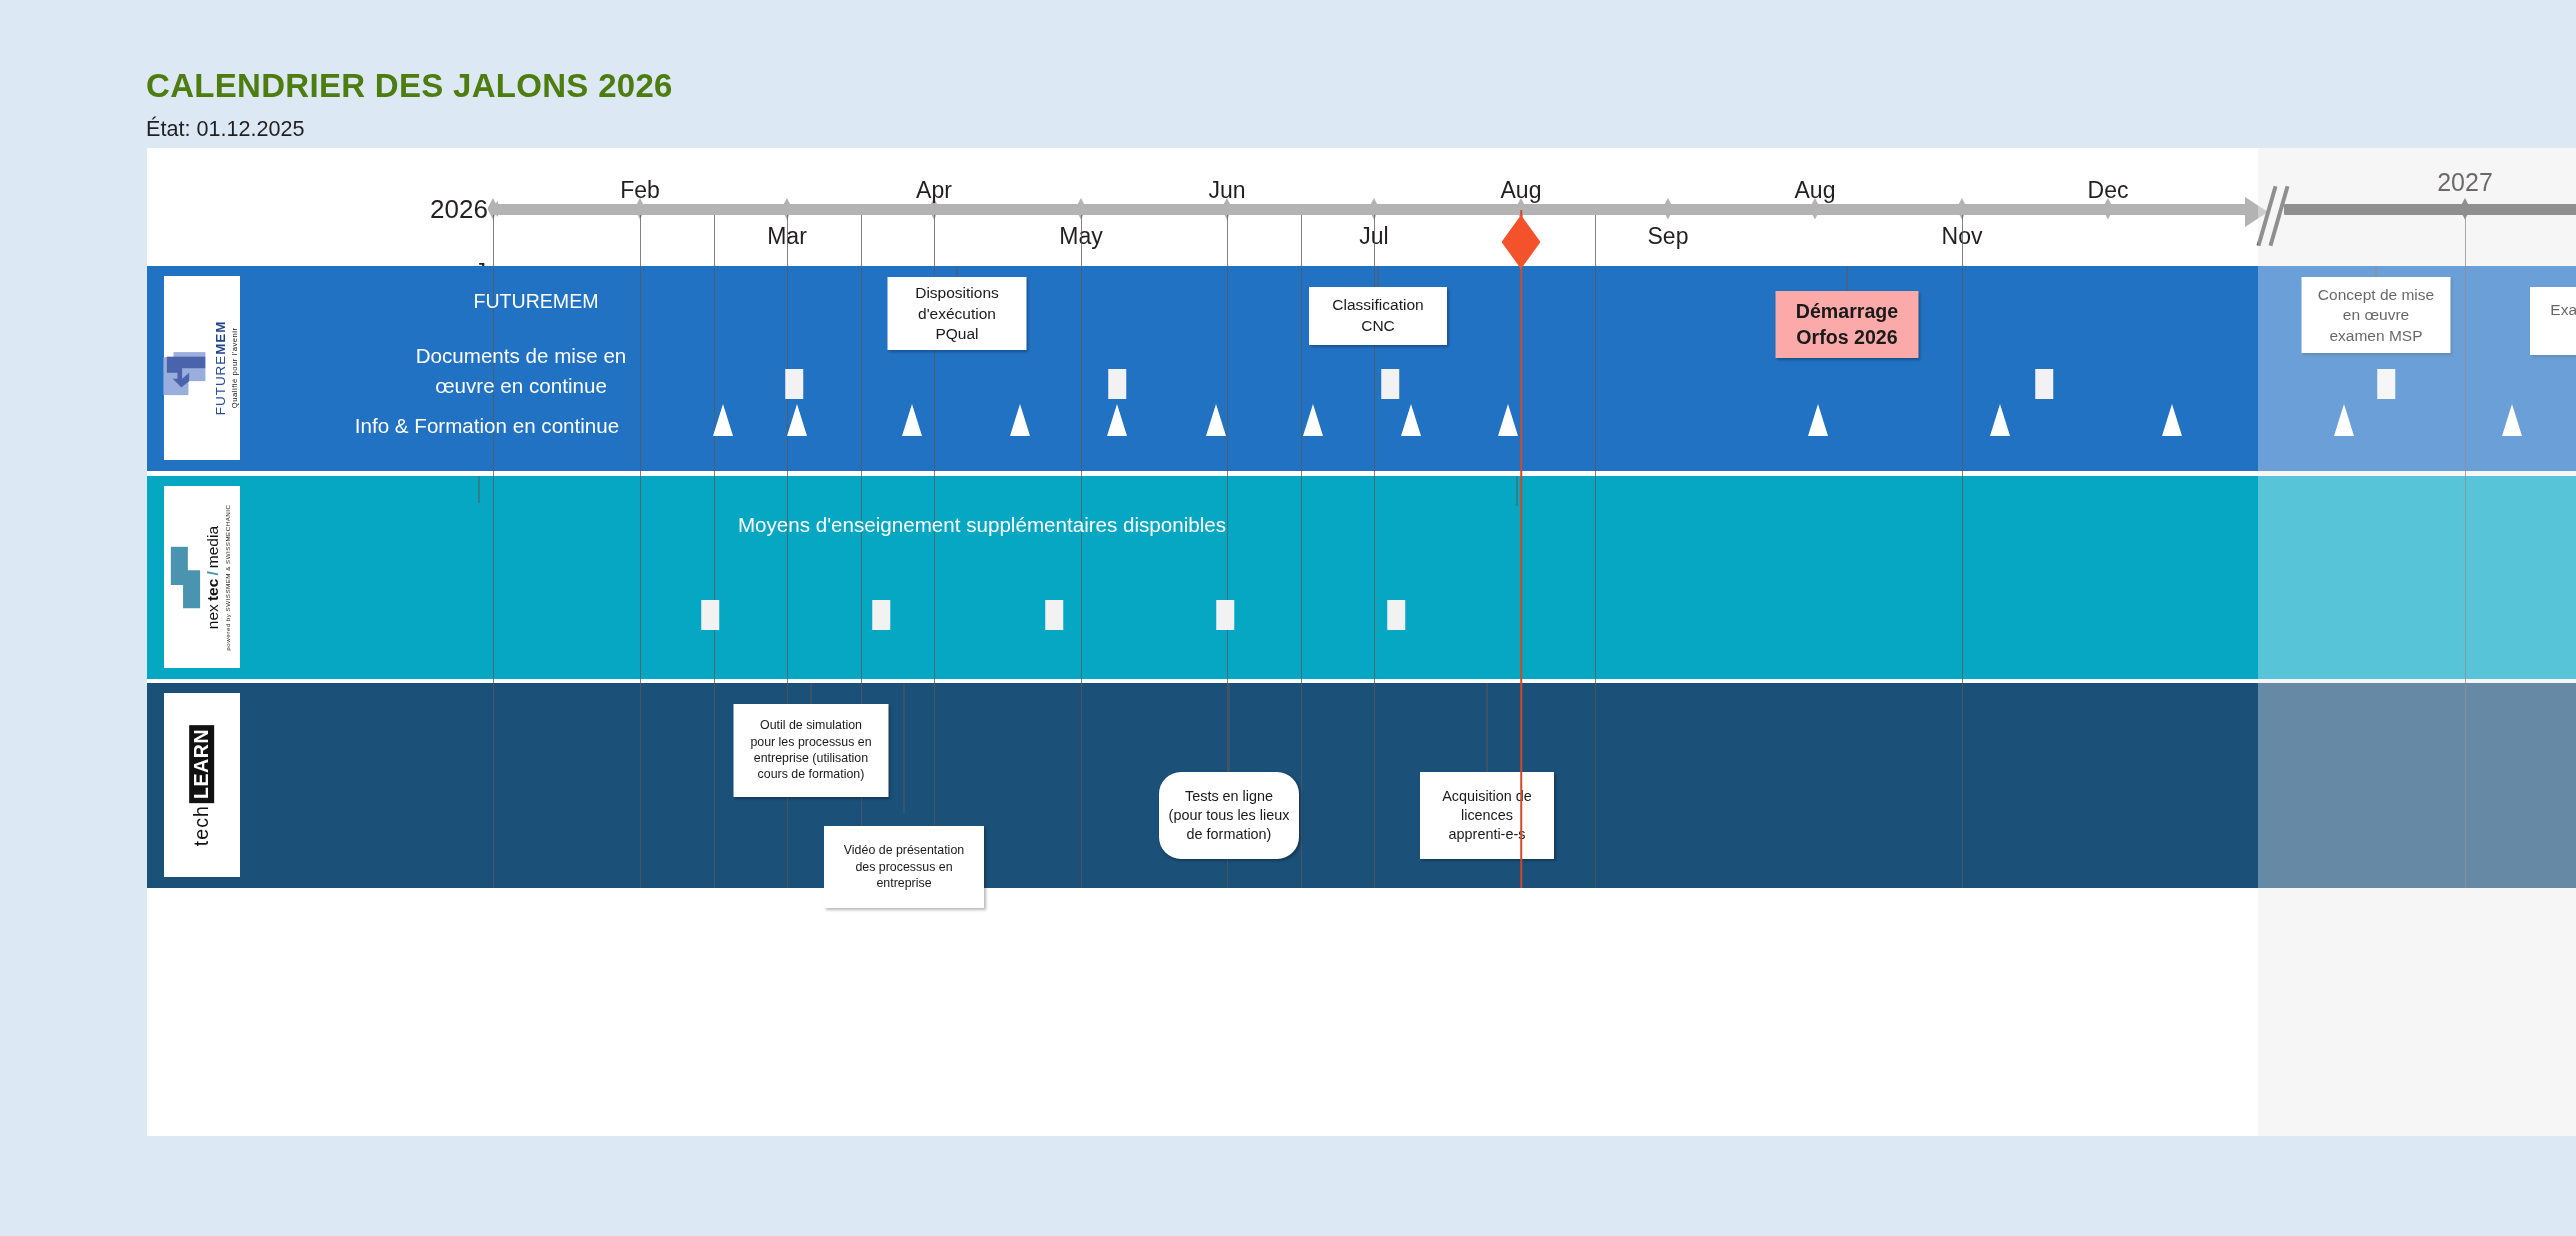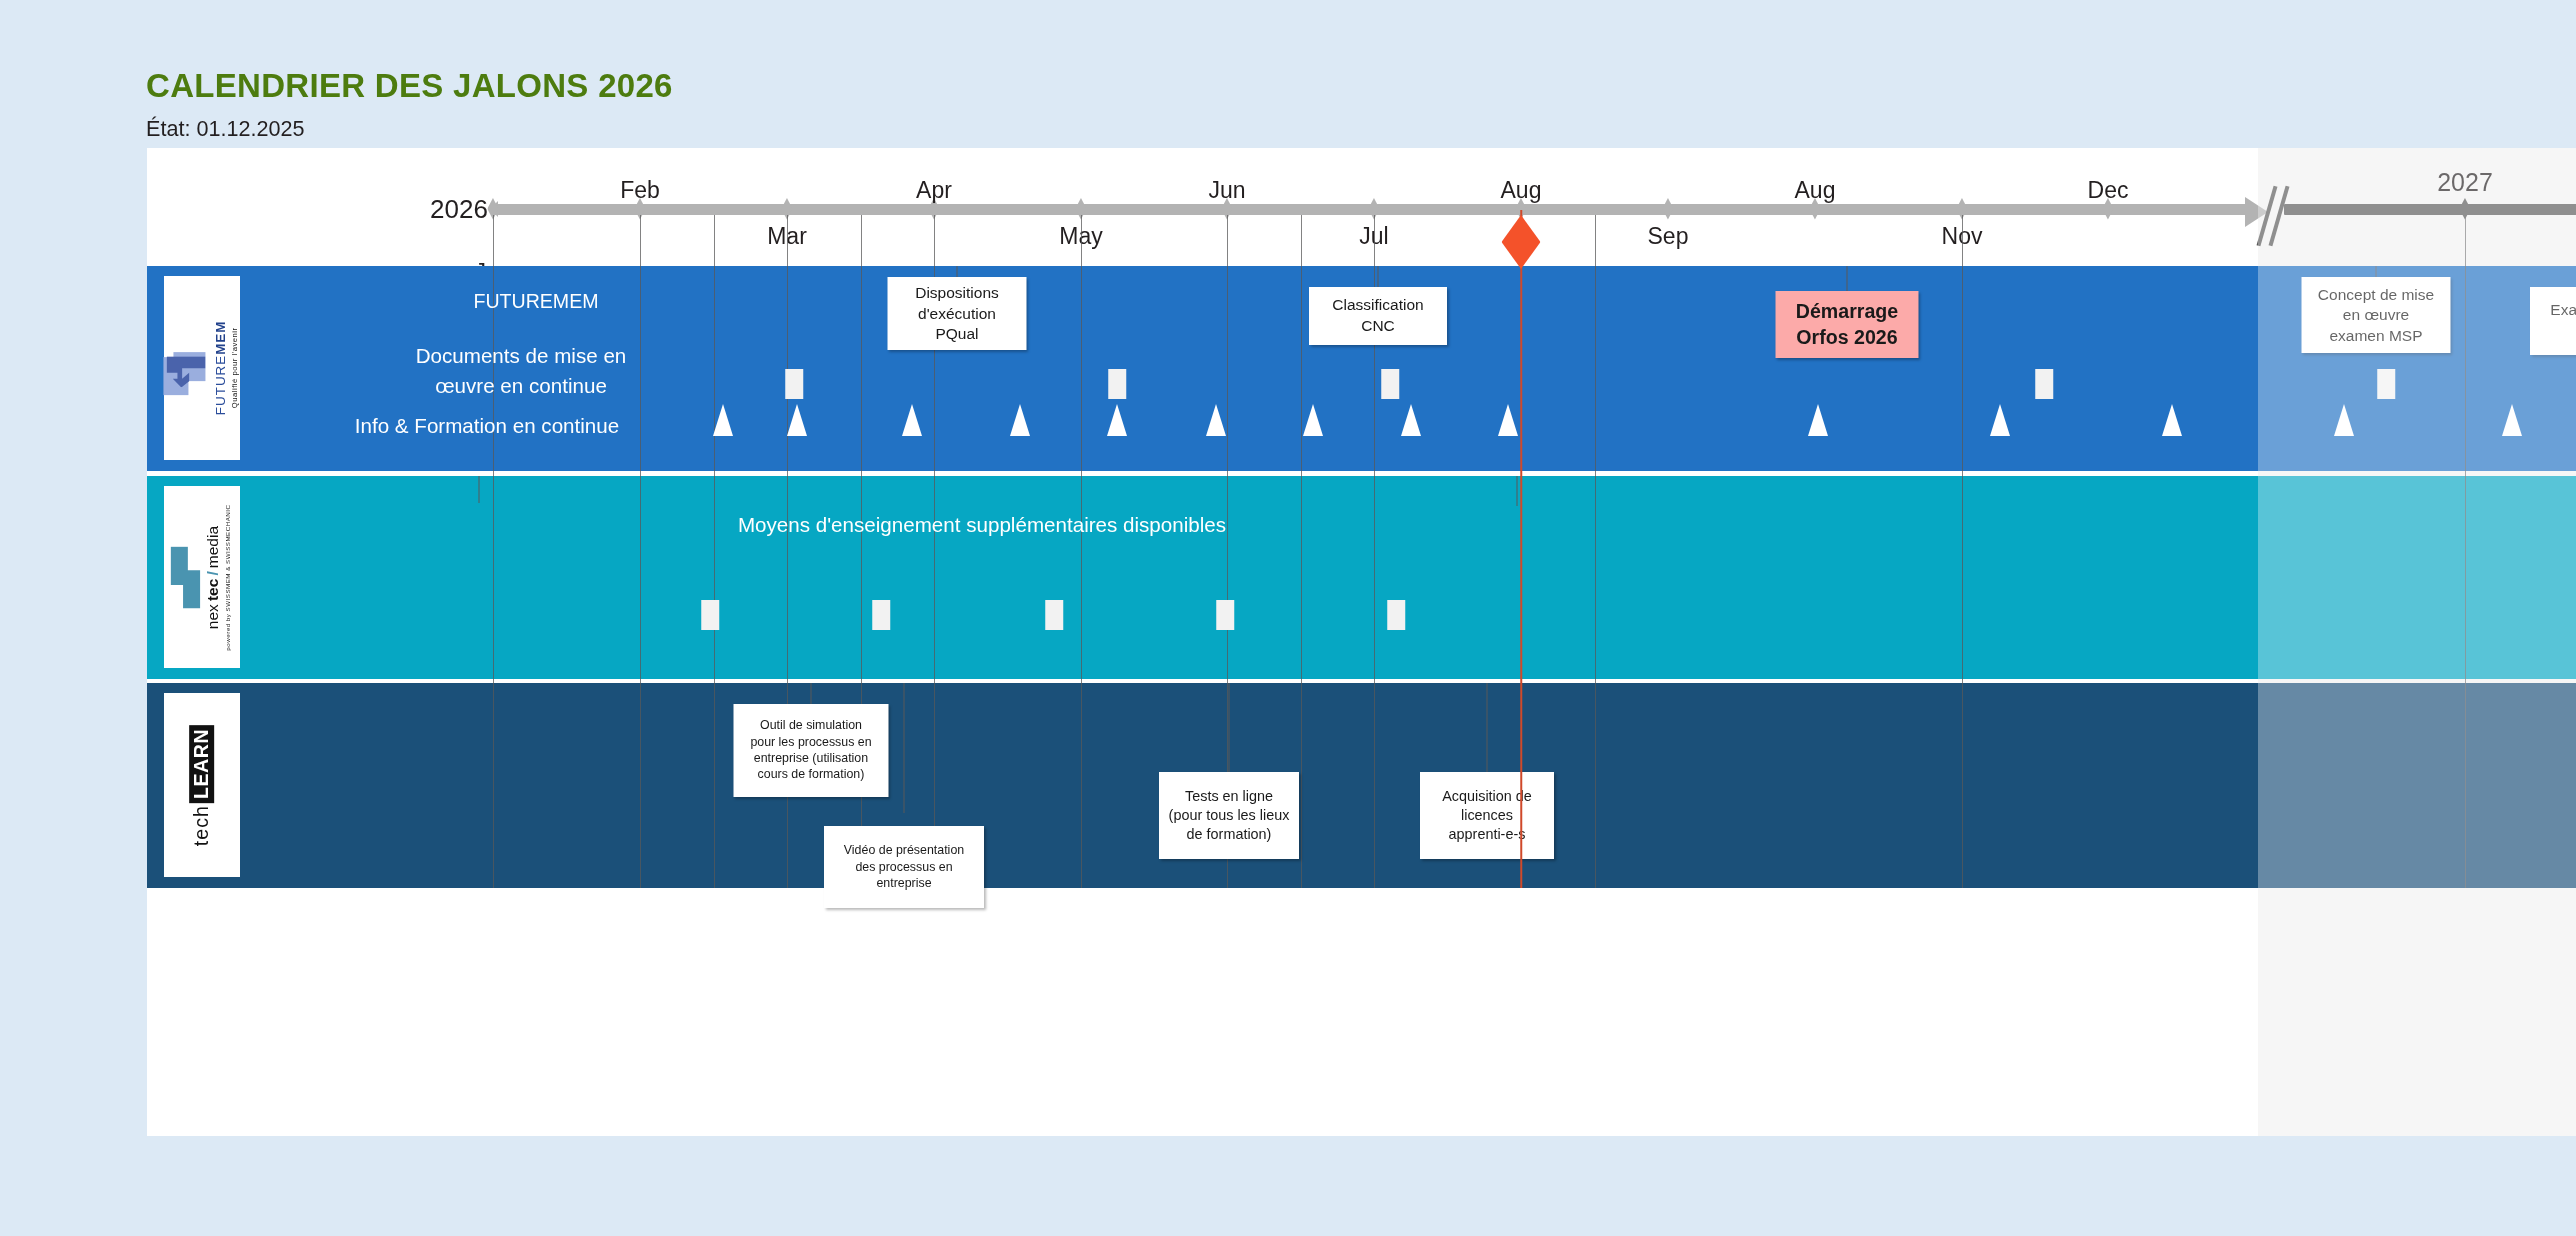--- a/index.html
+++ b/index.html
@@ -344,21 +344,21 @@
           </div>
           <div class="lead-line" style="left: 664px; top: 0px; height: 21.6px;"></div>
           <div class="callout" style="left: 664px; top: 20.6px; width: 155px; height: 93px; font-size: 12.4px;">
             <span>Outil de simulation<br>pour les processus en<br>entreprise (utilisation<br>cours de formation)</span>
           </div>
           <div class="lead-line" style="left: 757px; top: 0px; height: 130px;"></div>
           <div class="callout" style="left: 757px; top: 143px; width: 160px; height: 82px; font-size: 12.4px;">
             <span>Vidéo de présentation<br>des processus en<br>entreprise</span>
           </div>
           <div class="lead-line" style="left: 1082px; top: 0px; height: 90px;"></div>
-          <div class="callout" style="left: 1082px; top: 89px; width: 140px; height: 87px; font-size: 14.4px;">
+          <div class="callout" style="left: 1082px; top: 89px; width: 140px; height: 87px; font-size: 14.4px; border-radius: 22px;">
             <span>Tests en ligne<br>(pour tous les lieux<br>de formation)</span>
           </div>
           <div class="lead-line" style="left: 1340px; top: 0px; height: 90px;"></div>
           <div class="callout" style="left: 1340px; top: 89px; width: 134px; height: 87px; font-size: 14.4px;">
             <span>Acquisition de<br>licences<br>apprenti-e-s</span>
           </div>
         </div>
       </div>
 
     <div id="milestone">

